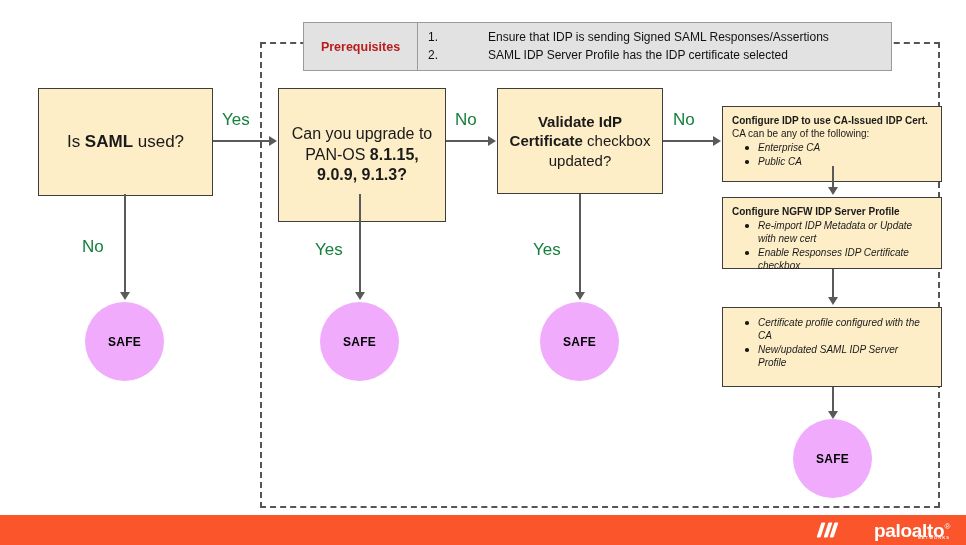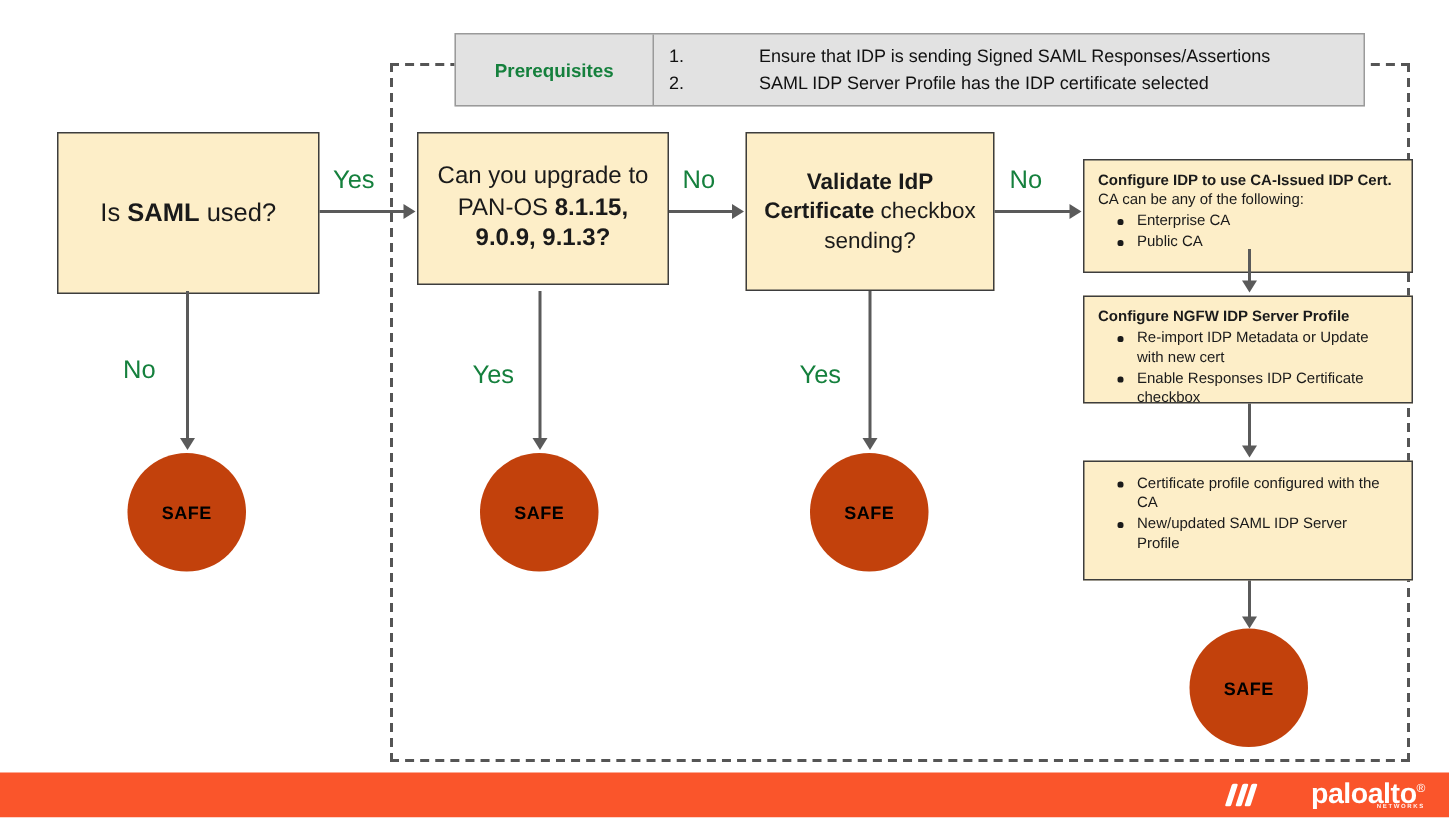--- a/index.html
+++ b/index.html
@@ -15,62 +15,62 @@
     position:absolute;left:260px;top:42px;width:680px;height:466px;
     border:2px dashed #555;box-sizing:border-box;background:transparent;
   }
 
   
   .prereq{
     position:absolute;left:303px;top:22px;display:flex;
     border:1px solid #9a9a9a;box-sizing:border-box;background:#e2e2e2;
   }
   .prereq-label{
-    width:132px;min-height:46px;display:flex;align-items:center;justify-content:center;
-    border-right:1px solid #9a9a9a;font-weight:bold;font-size:12.5px;color:#15803d;
+    width:114px;min-height:46px;display:flex;align-items:center;justify-content:center;
+    border-right:1px solid #9a9a9a;font-weight:bold;font-size:12.5px;color:#b91c1c;
     box-sizing:border-box;
   }
   .prereq-list{
     width:473px;box-sizing:border-box;padding:7px 6px 7px 10px;
     display:flex;flex-direction:column;justify-content:center;gap:3px;
   }
   .prereq-row{display:flex;font-size:12px;color:#111;line-height:1.25;}
   .prereq-num{width:60px;flex:none;}
   .prereq-txt{flex:1;}
 
   
   .dbox{
     position:absolute;background:#fdeec8;border:1.5px solid #3d3d3d;
     box-sizing:border-box;display:flex;align-items:center;justify-content:center;
     text-align:center;color:#1a1a1a;
   }
   .dbox .inner{padding:0 8px;line-height:1.3;}
   #box-saml{left:38px;top:88px;width:175px;height:108px;font-size:17px;}
-  #box-upgrade{left:278px;top:88px;width:168px;height:102px;font-size:16px;}
+  #box-upgrade{left:278px;top:88px;width:168px;height:134px;font-size:16px;}
   #box-validate{left:497px;top:88px;width:166px;height:106px;font-size:15px;}
 
   
   .abox{
     position:absolute;background:#fdeec8;border:1.5px solid #3d3d3d;
     box-sizing:border-box;padding:7px 8px 7px 9px;color:#1a1a1a;
     font-size:10px;line-height:1.3;
   }
-  .abox ul{margin:1px 12px 0 0;padding:0 0 0 26px;list-style:none;}
+  .abox ul{margin:1px 12px 0 0;padding:0 0 0 26px;list-style:none;font-style:italic;}
   .abox li{position:relative;margin:0 0 1px 0;line-height:1.3;}
   .abox li:before{
     content:"";position:absolute;left:-13px;top:5px;width:3.5px;height:3.5px;
     background:#1a1a1a;border-radius:50%;
   }
   #act-idp{left:722px;top:106px;width:220px;height:76px;}
   #act-profile{left:722px;top:197px;width:220px;height:72px;}
   #act-auth{left:722px;top:307px;width:220px;height:80px;}
 
   
   .safe{
-    position:absolute;border-radius:50%;background:#c2410c;
+    position:absolute;border-radius:50%;background:#f0abfc;
     display:flex;align-items:center;justify-content:center;
     color:#000;font-weight:bold;font-size:12px;letter-spacing:.3px;
   }
   #safe-1{left:85px;top:302px;width:79px;height:79px;}
   #safe-2{left:320px;top:302px;width:79px;height:79px;}
   #safe-3{left:540px;top:302px;width:79px;height:79px;}
   #safe-4{left:793px;top:419px;width:79px;height:79px;}
 
   
   .hline{position:absolute;height:1.5px;background:#5a5a5a;}
@@ -142,21 +142,21 @@
       <span>Can you upgrade to</span><br>
       <span>PAN-OS </span><b>8.1.15,</b><br>
       <b>9.0.9, 9.1.3?</b>
     </div>
   </div>
 
   <div class="dbox" id="box-validate">
     <div class="inner">
       <b>Validate IdP</b><br>
       <b>Certificate</b><span> checkbox</span><br>
-      <span>sending?</span>
+      <span>updated?</span>
     </div>
   </div>
 
   <div class="abox" id="act-idp">
     <div>
       <b>Configure IDP to use CA-Issued IDP Cert.</b><span> CA can be any of the following:</span>
     </div>
     <ul>
       <li>Enterprise CA</li>
       <li>Public CA</li>

